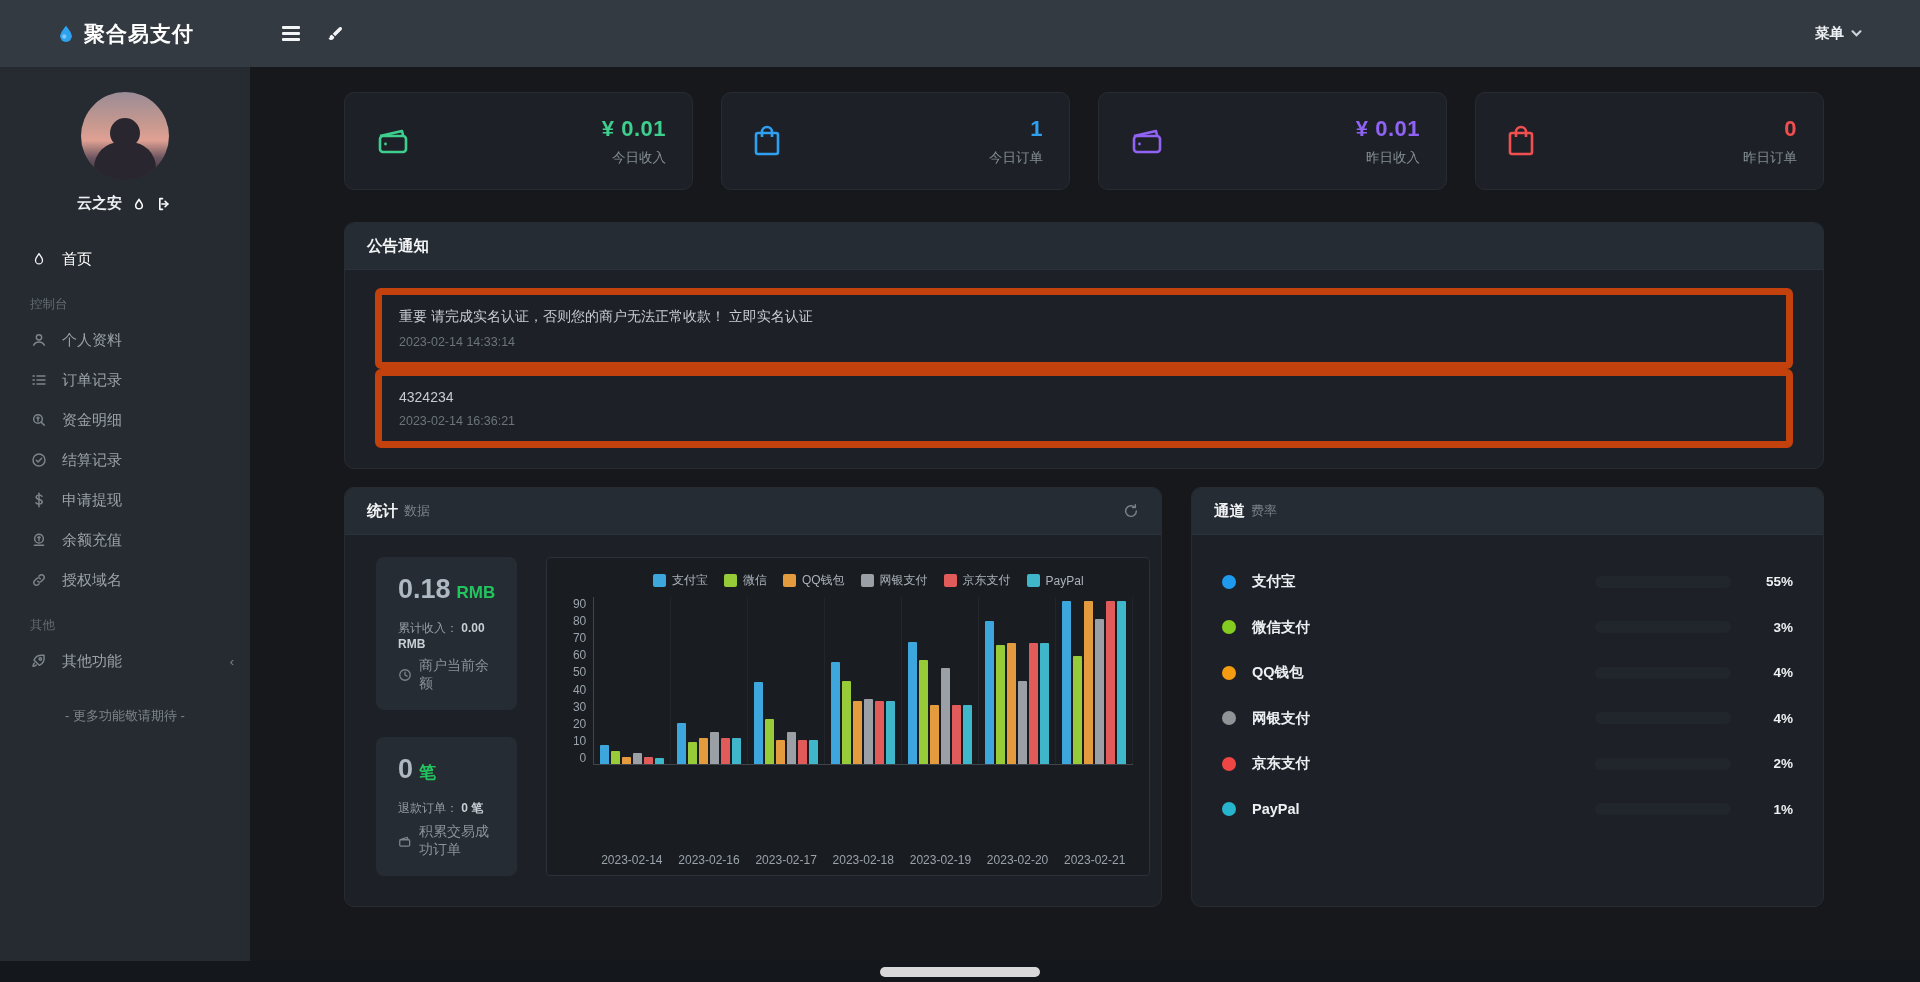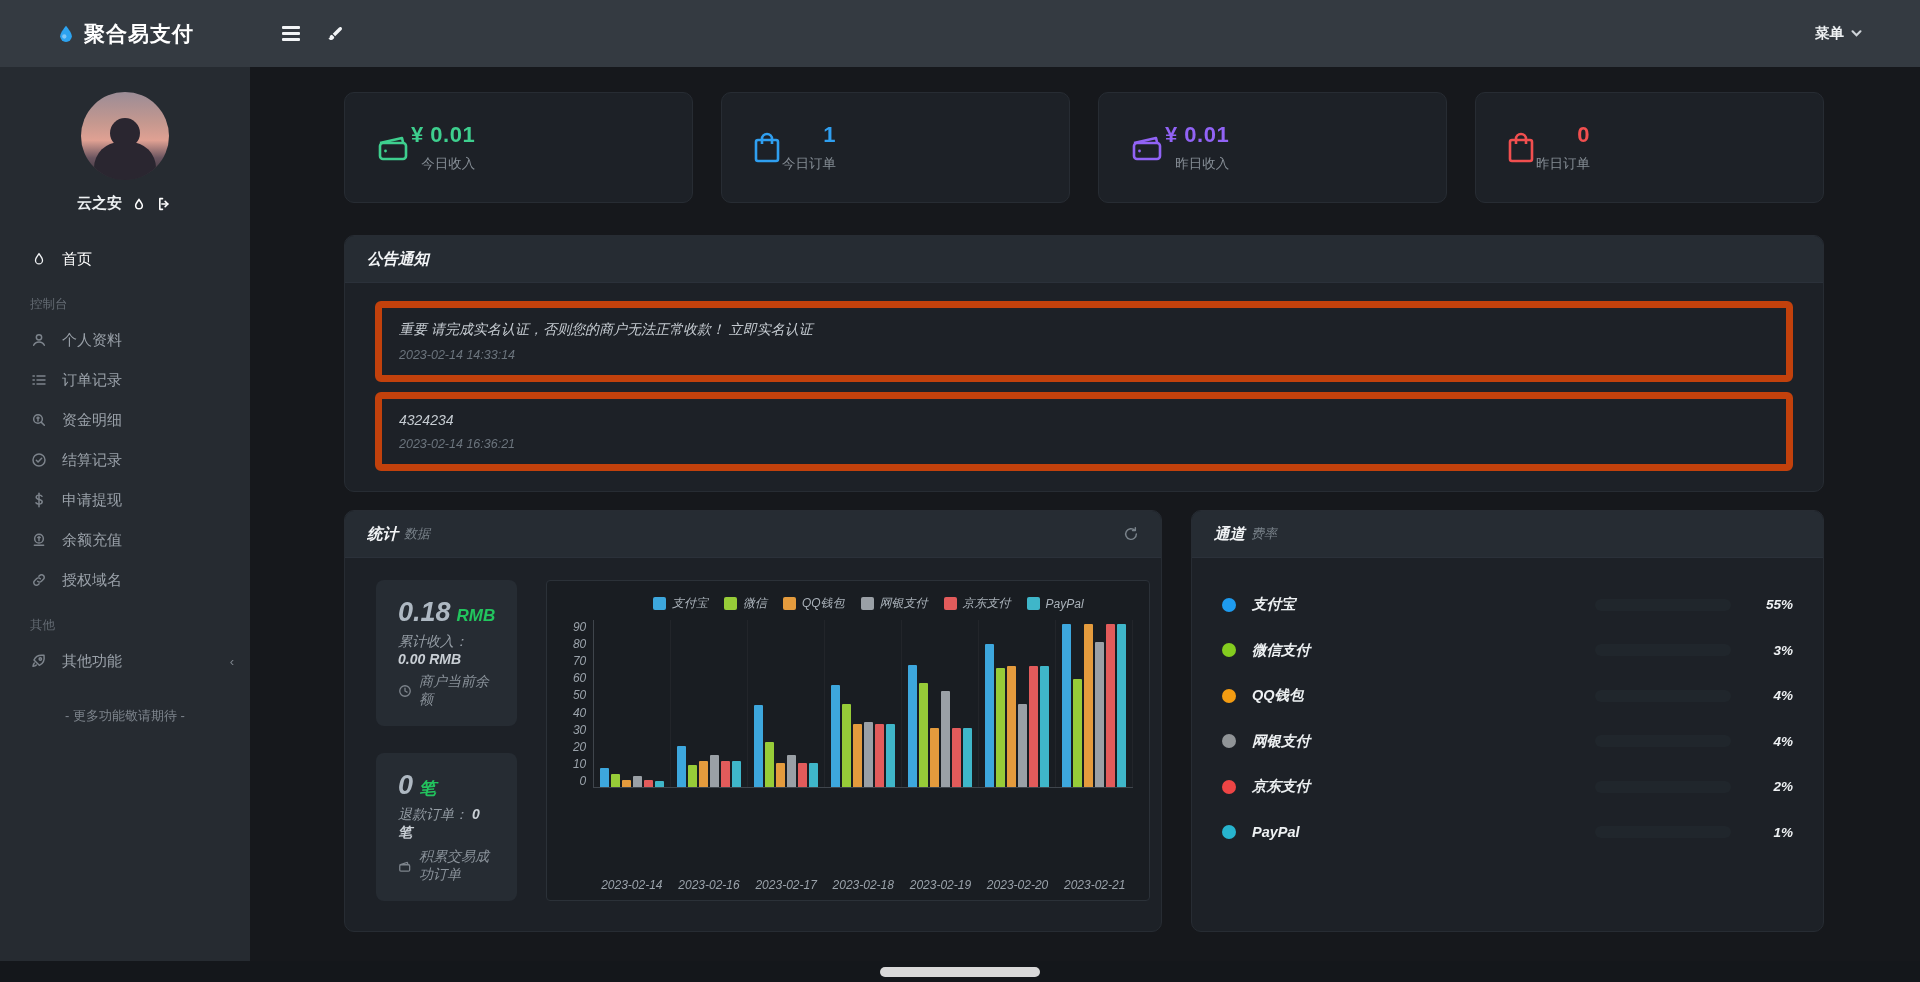--- a/index.html
+++ b/index.html
@@ -39,52 +39,52 @@
   .menu-item.active .mi-icon { color:#f2f4f6; }
   .menu-section { font-size:12.5px; color:#646b73; margin:17px 0 7px 30px; }
   .menu-item .chev { position:absolute; right:16px; color:#7d848c; font-size:13px; }
   .sidebar-note { text-align:center; font-size:13px; color:#7d848c; margin-top:26px; }
 
   
   .main { position:absolute; top:67px; left:250px; width:1670px; height:915px;
     padding:25px 96px 0 94px; }
 
   .cards-row { display:flex; gap:28px; }
-  .stat-card { flex:1; height:111px; background:#1d2127; border:1px solid #272c33;
-    border-radius:10px; display:flex; align-items:center; 
+  .stat-card { flex:1; height:98px; background:#1d2127; border:1px solid #272c33;
+    border-radius:10px; display:flex; align-items:center; justify-content:space-between;
     padding:0 26px 0 30px; }
   .stat-card .sc-icon { display:flex; }
   .stat-card .sc-right { text-align:right; }
   .sc-value { font-size:22px; font-weight:bold; letter-spacing:.5px; }
   .sc-label { font-size:13.5px; color:#858d95; margin-top:7px; }
 
-  .panel { background:#1d2127; border:1px solid #272c33; border-radius:10px; overflow:hidden;font-style:italic; }
+  .panel { background:#1d2127; border:1px solid #272c33; border-radius:10px; overflow:hidden; }
   .panel-header { height:47px; background:#262c33; display:flex; align-items:center;
     padding:0 22px; border-bottom:1px solid #2b313a; }
   .panel-title-strong { font-size:15.5px; font-weight:bold; color:#f2f4f6; }
   .panel-title-light { font-size:13px; color:#79828a; margin-left:6px; }
   .panel-header .ph-right { margin-left:auto; color:#79828a; display:flex; cursor:pointer; }
 
   .announce-panel { margin-top:32px; }
   .announce-body { padding:18px 30px 20px; }
   .announce-item { border:7px solid #c2410c; border-radius:6px; padding:13px 17px; }
-  .announce-item + .announce-item { margin-top:10px; }
+  .announce-item + .announce-item { margin-top:0; }
   .announce-text { font-size:14px; color:#c6ccd2; }
   .announce-time { font-size:12.5px; color:#6b747d; margin-top:9px; }
 
   .panels-row { display:flex; gap:29px; margin-top:18px; }
   .stats-panel { width:818px; }
   .channels-panel { flex:1; }
 
   .stats-body { display:flex; gap:29px; padding:22px 28px 30px 31px; }
   .stats-left { width:286px; display:flex; flex-direction:column; gap:27px; }
   .stat-box { background:#262c33; border-radius:8px; padding:17px 22px; flex:1; }
   .sb-value { font-size:27px; font-weight:bold; color:#aeb8c2; }
   .sb-unit { font-size:17px; font-weight:bold; color:#22c55e; margin-left:6px; }
-  .sb-line1 { font-size:14px; color:#959da5; margin-top:5px; }
+  .sb-line1 { font-size:12px; color:#959da5; margin-top:15px; }
   .sb-line1 b { color:#c9cfd5; }
   .sb-line2 { font-size:14px; color:#8a929a; margin-top:6px; display:flex; align-items:center; gap:7px; }
   .sb-line2 .sl-icon { display:flex; color:#7d848c; }
 
   .chart-box { flex:1; background:#191d22; border:1px solid #2b3138; border-radius:4px;
     padding:12px 16px 8px; display:flex; flex-direction:column; }
   .chart-legend { display:flex; justify-content:center; gap:16px; margin:2px 0 8px 40px; }
   .legend-item { display:flex; align-items:center; gap:6px; font-size:12px; color:#aab2ba; cursor:pointer; }
   .legend-sq { width:13px; height:13px; border-radius:2px; }
   .chart-plot { display:flex; flex:1; }

